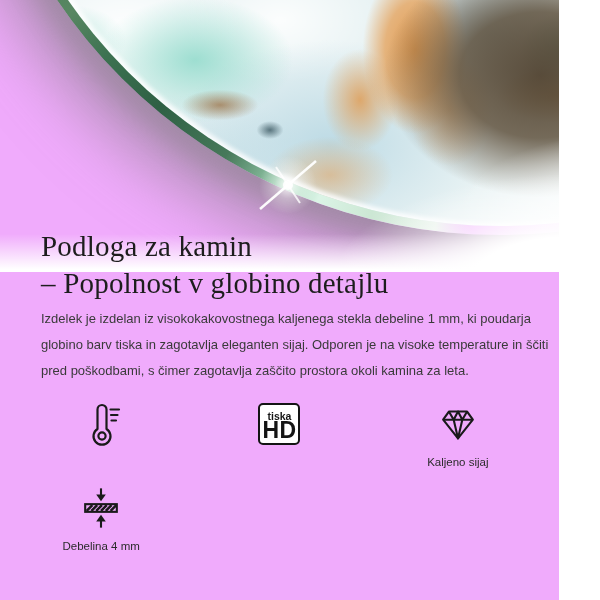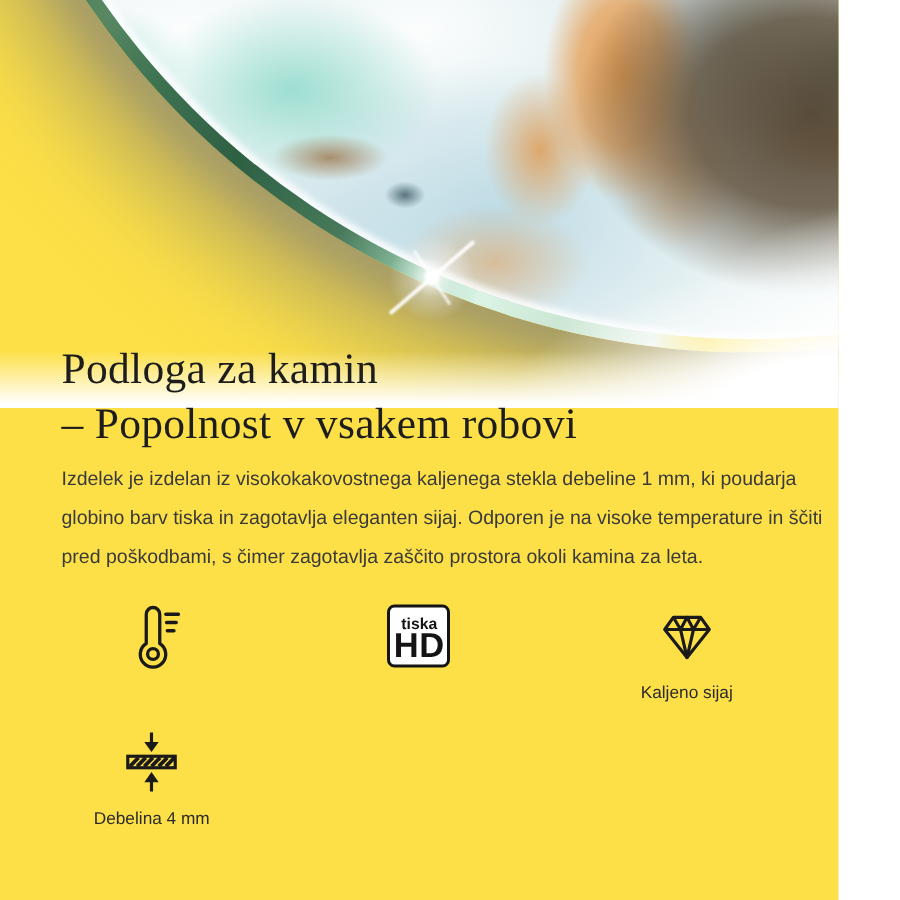--- a/index.html
+++ b/index.html
@@ -1,17 +1,17 @@
 <!DOCTYPE html>
 <html><head>
 <meta charset="utf-8">
 <style>
   html,body { margin:0; padding:0; background:#ffffff; }
   .page {
-    position:relative; width:559px; height:600px; background:#fde047; overflow:hidden;
+    position:relative; width:559px; height:600px; background:#f0abfc; overflow:hidden;
     font-family:"Liberation Sans", sans-serif;
   }
 
   
   .hero { position:absolute; left:0; top:0; width:600px; height:272px; overflow:hidden; }
 
   .disc-shadow {
     position:absolute; left:-35px; top:-835px; width:1070px; height:1070px; border-radius:50%;
     box-shadow:-30px 36px 60px rgba(120,120,120,0.5), -10px 14px 22px rgba(125,125,125,0.32);
   }
@@ -104,21 +104,21 @@
     <div class="sparkle">
       <svg width="68" height="68" viewBox="0 0 68 68">
         <line x1="6" y1="58" x2="62" y2="10" stroke="#ffffff" stroke-width="2.5" opacity="0.95"></line>
         <line x1="22" y1="16" x2="46" y2="52" stroke="#ffffff" stroke-width="2" opacity="0.8"></line>
         <circle cx="34" cy="34" r="5" fill="#ffffff" opacity="0.9"></circle>
       </svg>
     </div>
     <div class="hero-fade"></div>
   </div>
 
-  <h1 class="heading"><span>Podloga za kamin</span><br><span>– Popolnost v vsakem robovi</span></h1>
+  <h1 class="heading"><span>Podloga za kamin</span><br><span>– Popolnost v globino detajlu</span></h1>
 
   <p class="desc">Izdelek je izdelan iz visokokakovostnega kaljenega stekla debeline 1 mm, ki poudarja globino barv tiska in zagotavlja eleganten sijaj. Odporen je na visoke temperature in ščiti pred poškodbami, s čimer zagotavlja zaščito prostora okoli kamina za leta.</p>
 
   <div class="features">
 
     <div class="feature">
       <div class="feature-icon">
         <svg width="48" height="48" viewBox="0 0 48 48">
           <path class="ln" stroke-linejoin="round" d="M20.5 29 V9.5 a4.5 4.5 0 0 1 9 0 V29 a8.5 8.5 0 1 1 -9 0 Z"></path>
           <circle class="ln" cx="25" cy="36" r="3.6" stroke-width="2"></circle>

